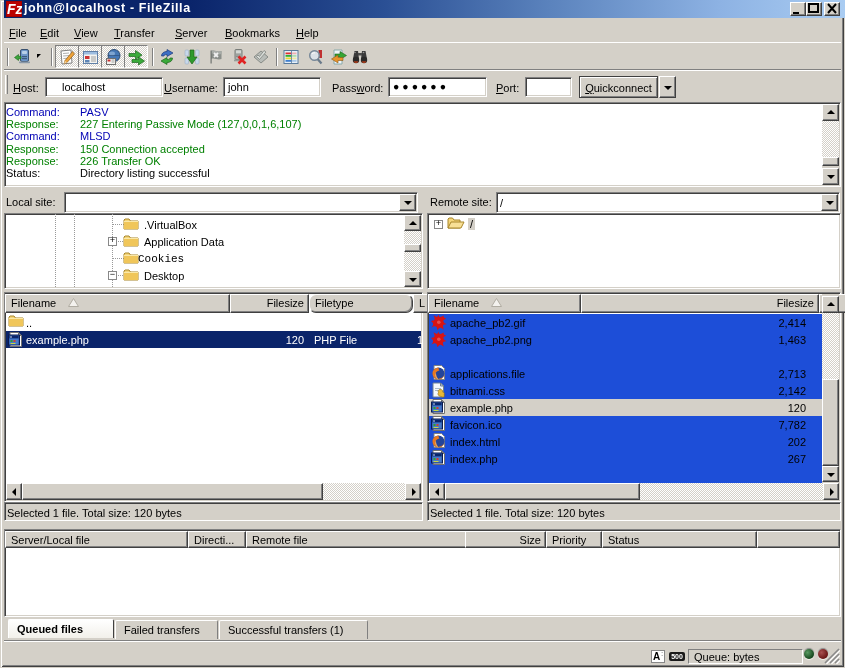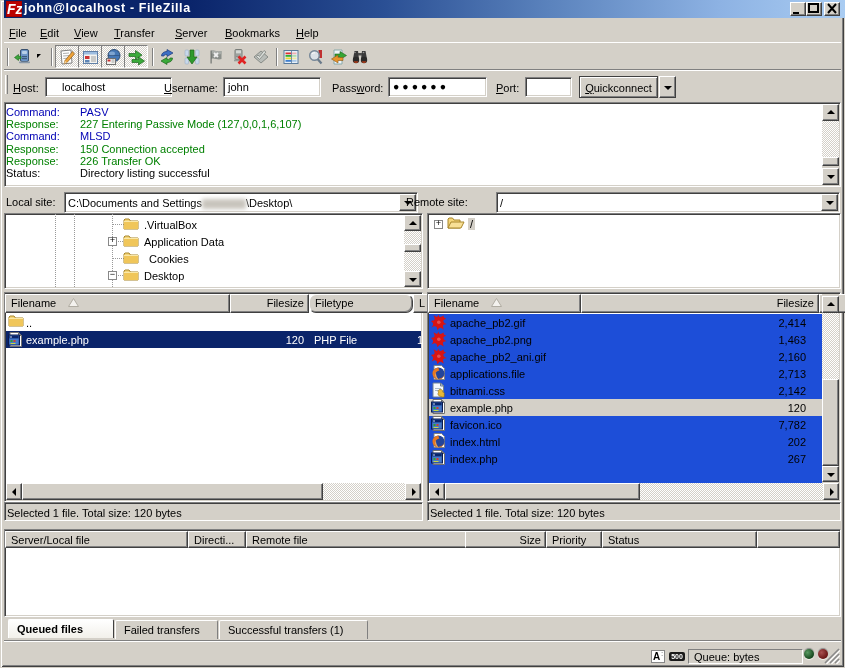--- a/index.html
+++ b/index.html
@@ -315,21 +315,21 @@
     <path d="M1.5 12.5 A 3.2 3.2 0 0 0 6.5 12.5 Z" fill="#e04010"></path>
     <path d="M9.5 12.5 A 3.2 3.2 0 0 0 14.5 12.5 Z" fill="#e04010"></path>
     <circle cx="3" cy="3.5" r="0.8" fill="#9a9a9a"></circle>
     <circle cx="11.5" cy="3.5" r="0.8" fill="#9a9a9a"></circle>
   </svg>
 </div>
 
 <div class="abs quickbar">
   <div class="abs" style="left:1px; top:5px; width:3px; height:19px; border-left:1px solid #fff; border-right:1px solid #808080;"></div>
   <label style="left:9px"><u>H</u>ost:</label>
-  <div class="qinput sunken" style="left:41px; width:127px;padding-left:16px;">localhost</div>
+  <div class="qinput sunken" style="left:41px; width:118px;padding-left:16px;">localhost</div>
   <label style="left:160px"><u>U</u>sername:</label>
   <div class="qinput sunken" style="left:219px; width:98px;">john</div>
   <label style="left:328px">Pass<u>w</u>ord:</label>
   <div class="qinput sunken" style="left:384px; width:99px;"><span style="font-size:10.5px; letter-spacing:3px; position:relative; top:-1px;">●●●●●●</span></div>
   <label style="left:492px"><u>P</u>ort:</label>
   <div class="qinput sunken" style="left:521px; width:47px;"></div>
   <div class="abs" style="left:575px; top:6px; width:79px; height:22px; background:#d4d0c8;
     border:1px solid #404040; box-shadow: inset 1px 1px 0 #fff, inset -1px -1px 0 #808080;
     text-align:center; padding-top:5px;"><u>Q</u>uickconnect</div>
   <div class="abs raised" style="left:655px; top:6px; width:17px; height:22px;">
@@ -353,26 +353,25 @@
     <div class="sbbtn" style="left:0; top:53px; width:17px; height:9px;"></div>
     <div class="sbbtn" style="left:0; bottom:0; width:17px; height:17px;">
       <div class="arrow" style="left:4px; top:6px; border-left:4px solid transparent; border-right:4px solid transparent; border-top:4px solid #000;"></div>
     </div>
   </div>
 </div>
 
 <span class="sitelabel" style="left:6px;">Local site:</span>
 <div class="combo" style="left:64px; width:354px;">
   <div class="field"></div>
-  <span class="txt">C:\Documents and Settings<span style="display:inline-block; width:44px; height:10px; background:#c8c4bc; filter:blur(2px); vertical-align:middle;"></span>\Desktop\</span>
   <div class="cbtn raised">
       <div class="arrow" style="left:4px; top:6px; border-left:4px solid transparent; border-right:4px solid transparent; border-top:4px solid #000;"></div>
     </div>
 </div>
-<span class="sitelabel" style="left:406px;">Remote site:</span>
+<span class="sitelabel" style="left:430px;">Remote site:</span>
 <div class="combo" style="left:496px; width:344px;">
   <div class="field"></div>
   <span class="txt">/</span>
   <div class="cbtn raised">
       <div class="arrow" style="left:4px; top:6px; border-left:4px solid transparent; border-right:4px solid transparent; border-top:4px solid #000;"></div>
     </div>
 </div>
 
 <div class="treepanel sunken" style="left:4px; width:419px;" id="treeleft">
   <div class="abs vdot" style="left:50px; top:0; height:76px;"></div>
@@ -387,21 +386,21 @@
     </svg>
   <span class="abs" style="left:139px; top:5px;">.VirtualBox</span>
   <div class="abs plusbox" style="left:103px; top:23px;">+</div>
   <svg class="abs" style="left:118px; top:20px;" width="16" height="14" viewBox="0 1 16 12">
       <use href="#d-folder"></use>
     </svg>
   <span class="abs" style="left:139px; top:22px;">Application Data</span>
   <svg class="abs" style="left:118px; top:37px;" width="16" height="14" viewBox="0 1 16 12">
       <use href="#d-folder"></use>
     </svg>
-  <span class="abs" style="left:144px; top:39px;">Cookies</span>
+  <span class="abs" style="left:133px; top:39px;font-family:Liberation Mono, monospace;">Cookies</span>
   <div class="abs plusbox" style="left:103px; top:57px;">−</div>
   <svg class="abs" style="left:118px; top:54px;" width="16" height="14" viewBox="0 1 16 12">
       <use href="#d-folder"></use>
     </svg>
   <span class="abs" style="left:139px; top:56px;">Desktop</span>
 
   <div class="abs" style="right:1px; top:1px; width:17px; bottom:1px; background:#d4d0c8;">
     <div class="sbbtn" style="left:0; top:0; width:17px; height:16px;">
       <div class="arrow" style="left:4px; top:5px; border-left:4px solid transparent; border-right:4px solid transparent; border-bottom:4px solid #000;"></div>
     </div>
@@ -469,27 +468,20 @@
         <span class="fn">apache_pb2.gif</span>
         <span class="fs">2,414</span>
       </div>
     <div class="rrow" style="top:17px;">
         <svg width="16" height="16" viewBox="0 0 16 16">
           <use href="#d-feather"></use>
         </svg>
         <span class="fn">apache_pb2.png</span>
         <span class="fs">1,463</span>
       </div>
-    <div class="rrow" style="top:34px;">
-        <svg width="16" height="16" viewBox="0 0 16 16">
-          <use href="#d-feather"></use>
-        </svg>
-        <span class="fn">apache_pb2_ani.gif</span>
-        <span class="fs">2,160</span>
-      </div>
     <div class="rrow" style="top:51px;">
         <svg width="16" height="16" viewBox="0 0 16 16">
           <use href="#d-ffox"></use>
         </svg>
         <span class="fn">applications.file</span>
         <span class="fs">2,713</span>
       </div>
     <div class="rrow" style="top:68px;">
         <svg width="16" height="16" viewBox="0 0 16 15">
           <use href="#d-css"></use>

